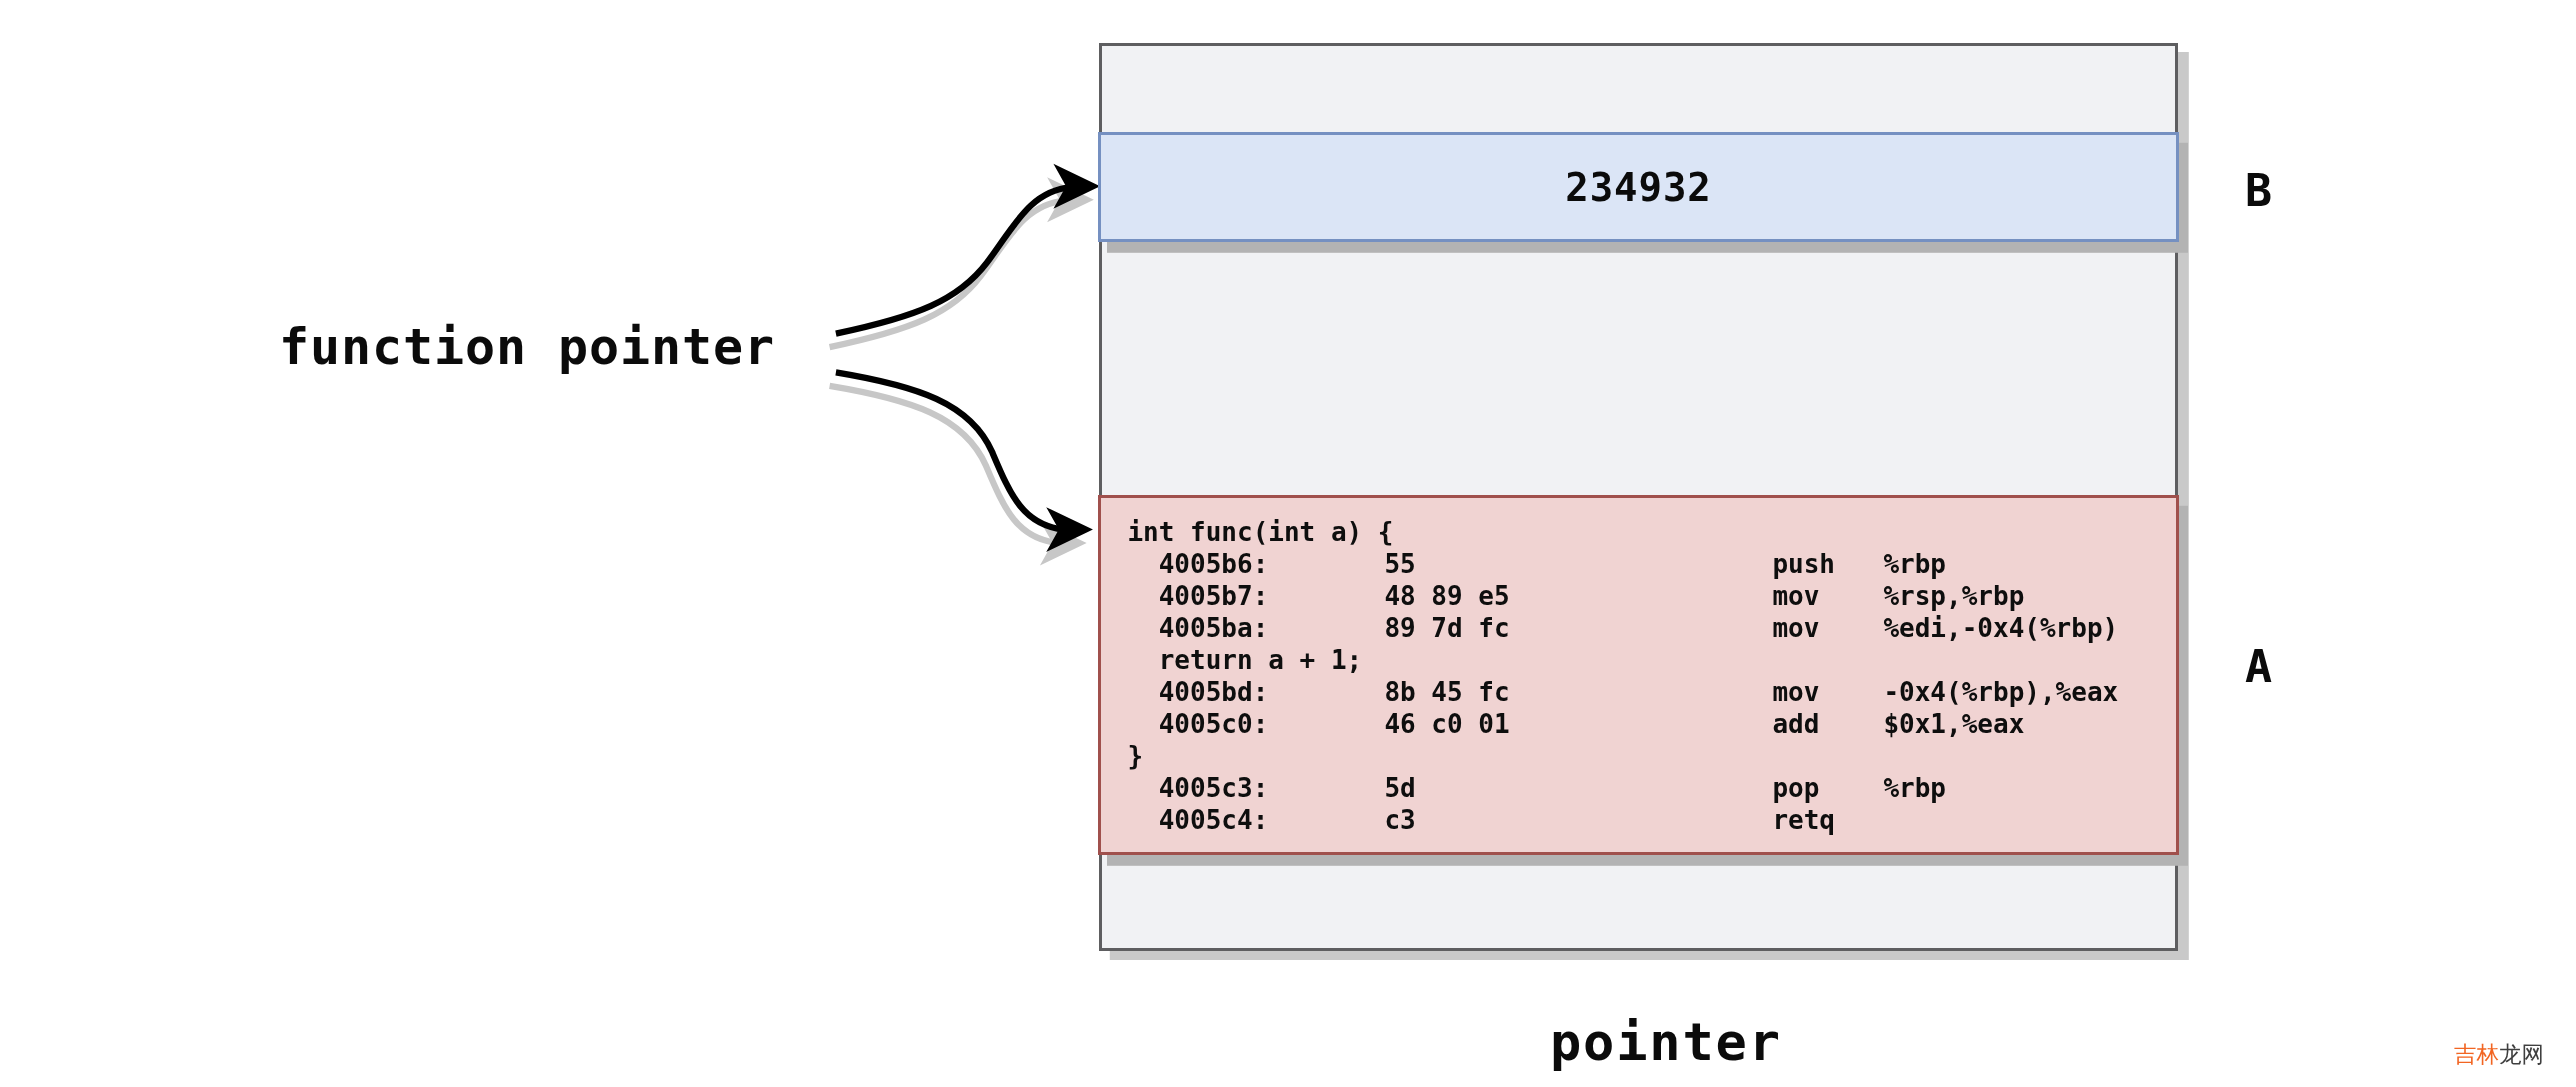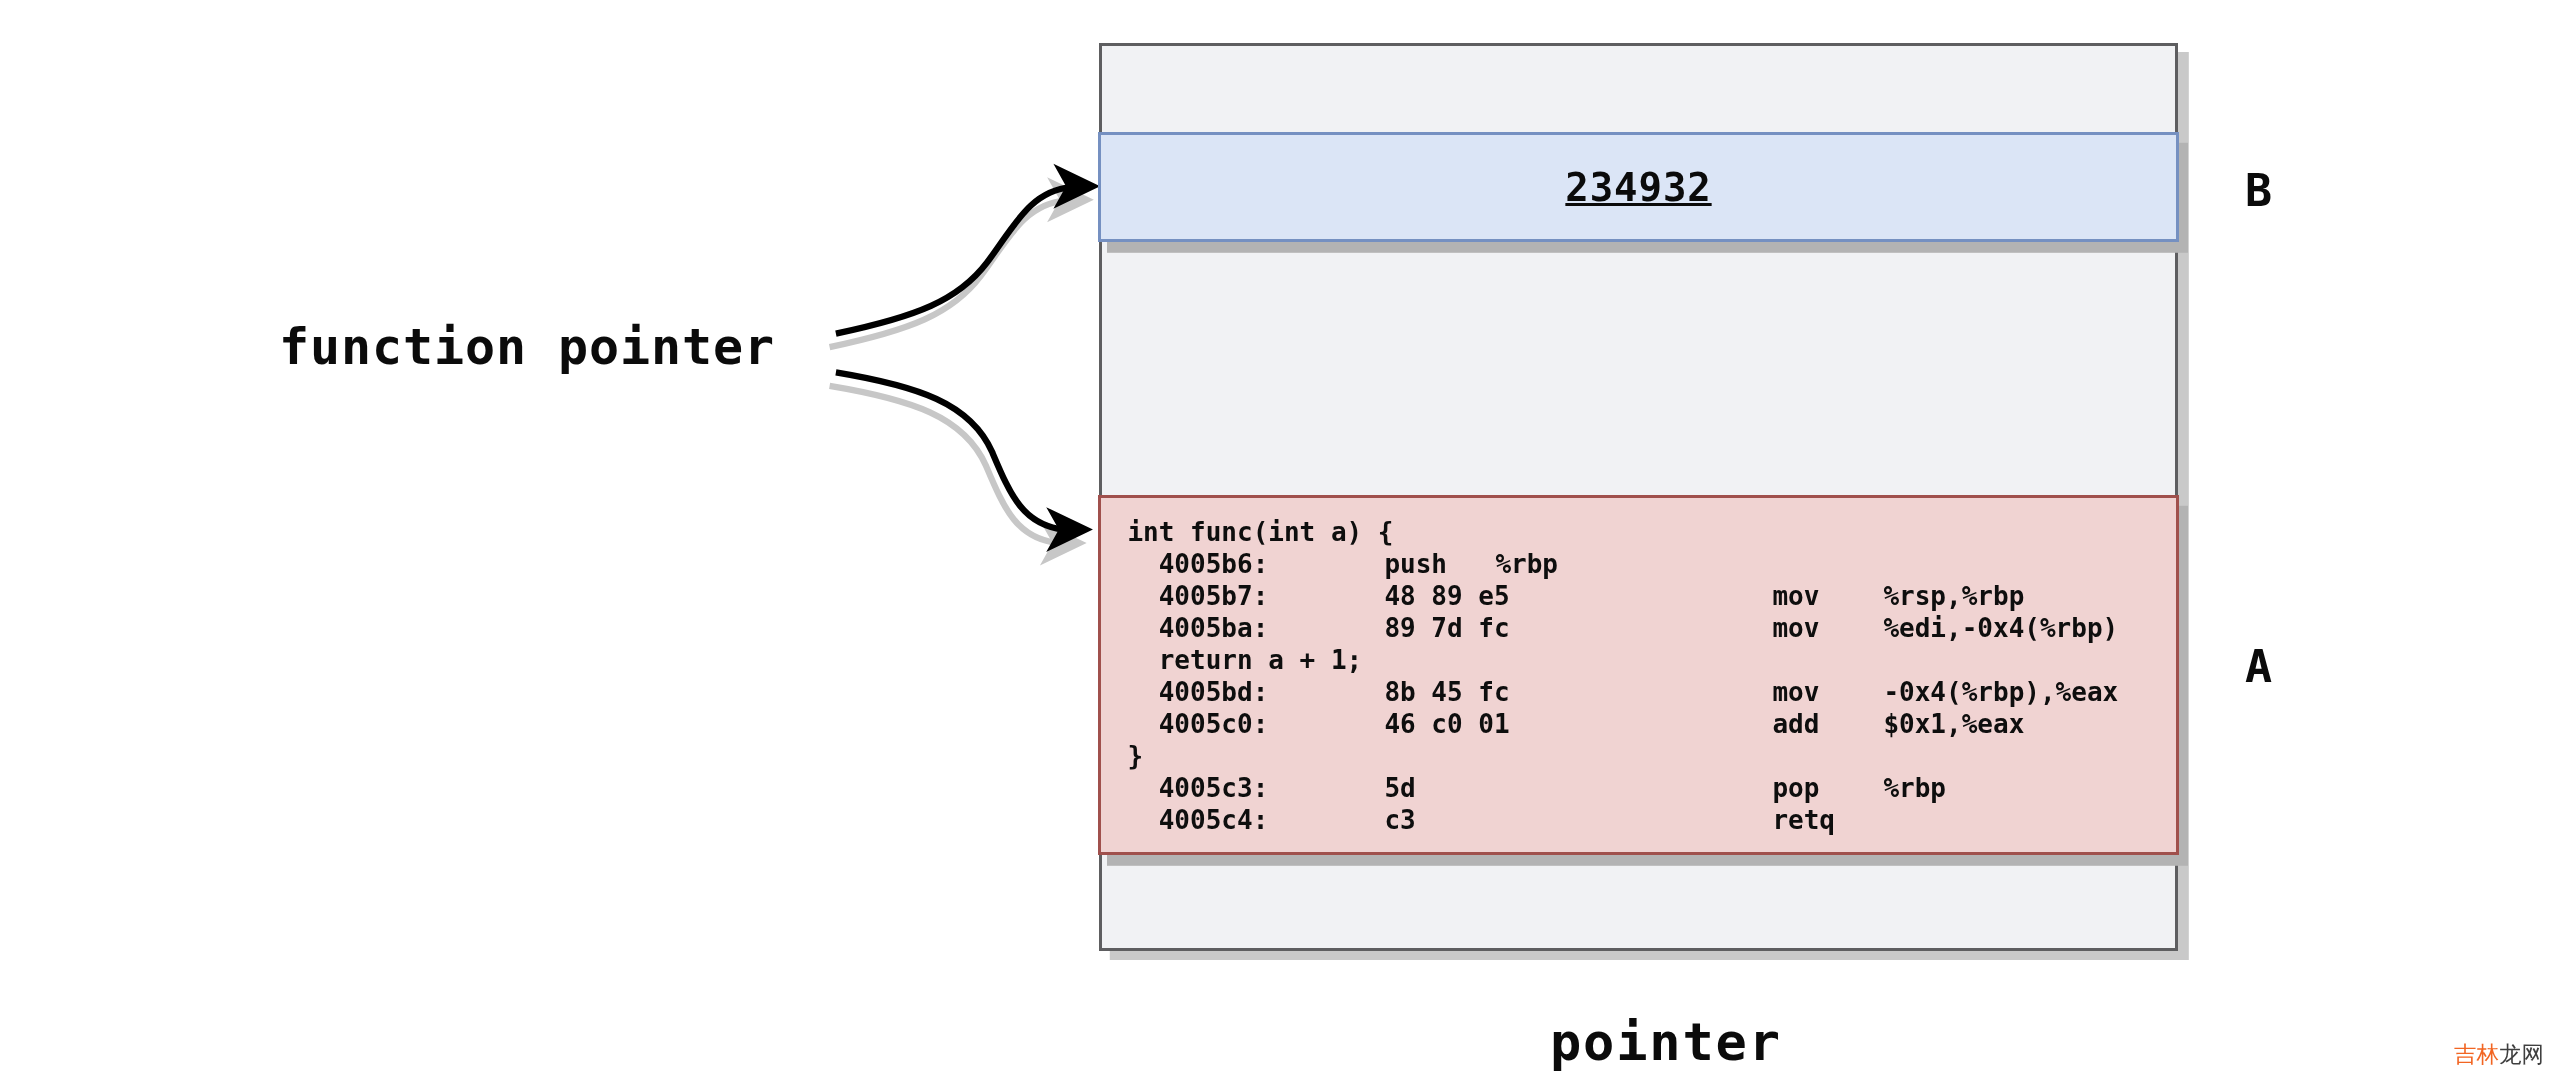--- a/index.html
+++ b/index.html
@@ -25,21 +25,21 @@
     position:absolute; left:-3.6px; width:calc(100% + 7.2px);
     box-sizing:border-box;
     box-shadow:9px 10.8px 0 var(--box_shadow);
   }
   .region-b {
     top:86px; height:110px;
     background:var(--blue_fill); border:3.6px solid var(--blue_border);
     display:flex; align-items:center; justify-content:center;
   }
   .region-b .value {
-    font-size:39px; font-weight:bold; color:#0b0b0b; letter-spacing:0.9px;text-decoration:underline;
+    font-size:39px; font-weight:bold; color:#0b0b0b; letter-spacing:0.9px;
   }
   .region-a {
     top:449px; height:360px;
     background:var(--red_fill); border:3.6px solid var(--red_border);
     padding:18px 0 0 26px; overflow:hidden;
   }
   .code-row {
     display:flex; white-space:pre; line-height:32px;
     font-size:26px; font-weight:bold; color:#0e0e0e;
   }
@@ -92,21 +92,21 @@
 
   <div class="memory-block">
 
     <div class="region region-b">
       <span class="value">234932</span>
     </div>
 
     <div class="region region-a">
       <div>
           <div class="code-row"><span class="c1">int func(int a) {</span><span class="c2"></span><span class="c3"></span><span class="c4"></span></div>
-          <div class="code-row"><span class="c1">  4005b6:</span><span class="c3">push</span><span class="c4">%rbp</span></div>
+          <div class="code-row"><span class="c1">  4005b6:</span><span class="c2">55</span><span class="c3">push</span><span class="c4">%rbp</span></div>
           <div class="code-row"><span class="c1">  4005b7:</span><span class="c2">48 89 e5</span><span class="c3">mov</span><span class="c4">%rsp,%rbp</span></div>
           <div class="code-row"><span class="c1">  4005ba:</span><span class="c2">89 7d fc</span><span class="c3">mov</span><span class="c4">%edi,-0x4(%rbp)</span></div>
           <div class="code-row"><span class="c1">  return a + 1;</span><span class="c2"></span><span class="c3"></span><span class="c4"></span></div>
           <div class="code-row"><span class="c1">  4005bd:</span><span class="c2">8b 45 fc</span><span class="c3">mov</span><span class="c4">-0x4(%rbp),%eax</span></div>
           <div class="code-row"><span class="c1">  4005c0:</span><span class="c2">46 c0 01</span><span class="c3">add</span><span class="c4">$0x1,%eax</span></div>
           <div class="code-row"><span class="c1">}</span><span class="c2"></span><span class="c3"></span><span class="c4"></span></div>
           <div class="code-row"><span class="c1">  4005c3:</span><span class="c2">5d</span><span class="c3">pop</span><span class="c4">%rbp</span></div>
           <div class="code-row"><span class="c1">  4005c4:</span><span class="c2">c3</span><span class="c3">retq</span><span class="c4"></span></div>
         </div>
     </div>

